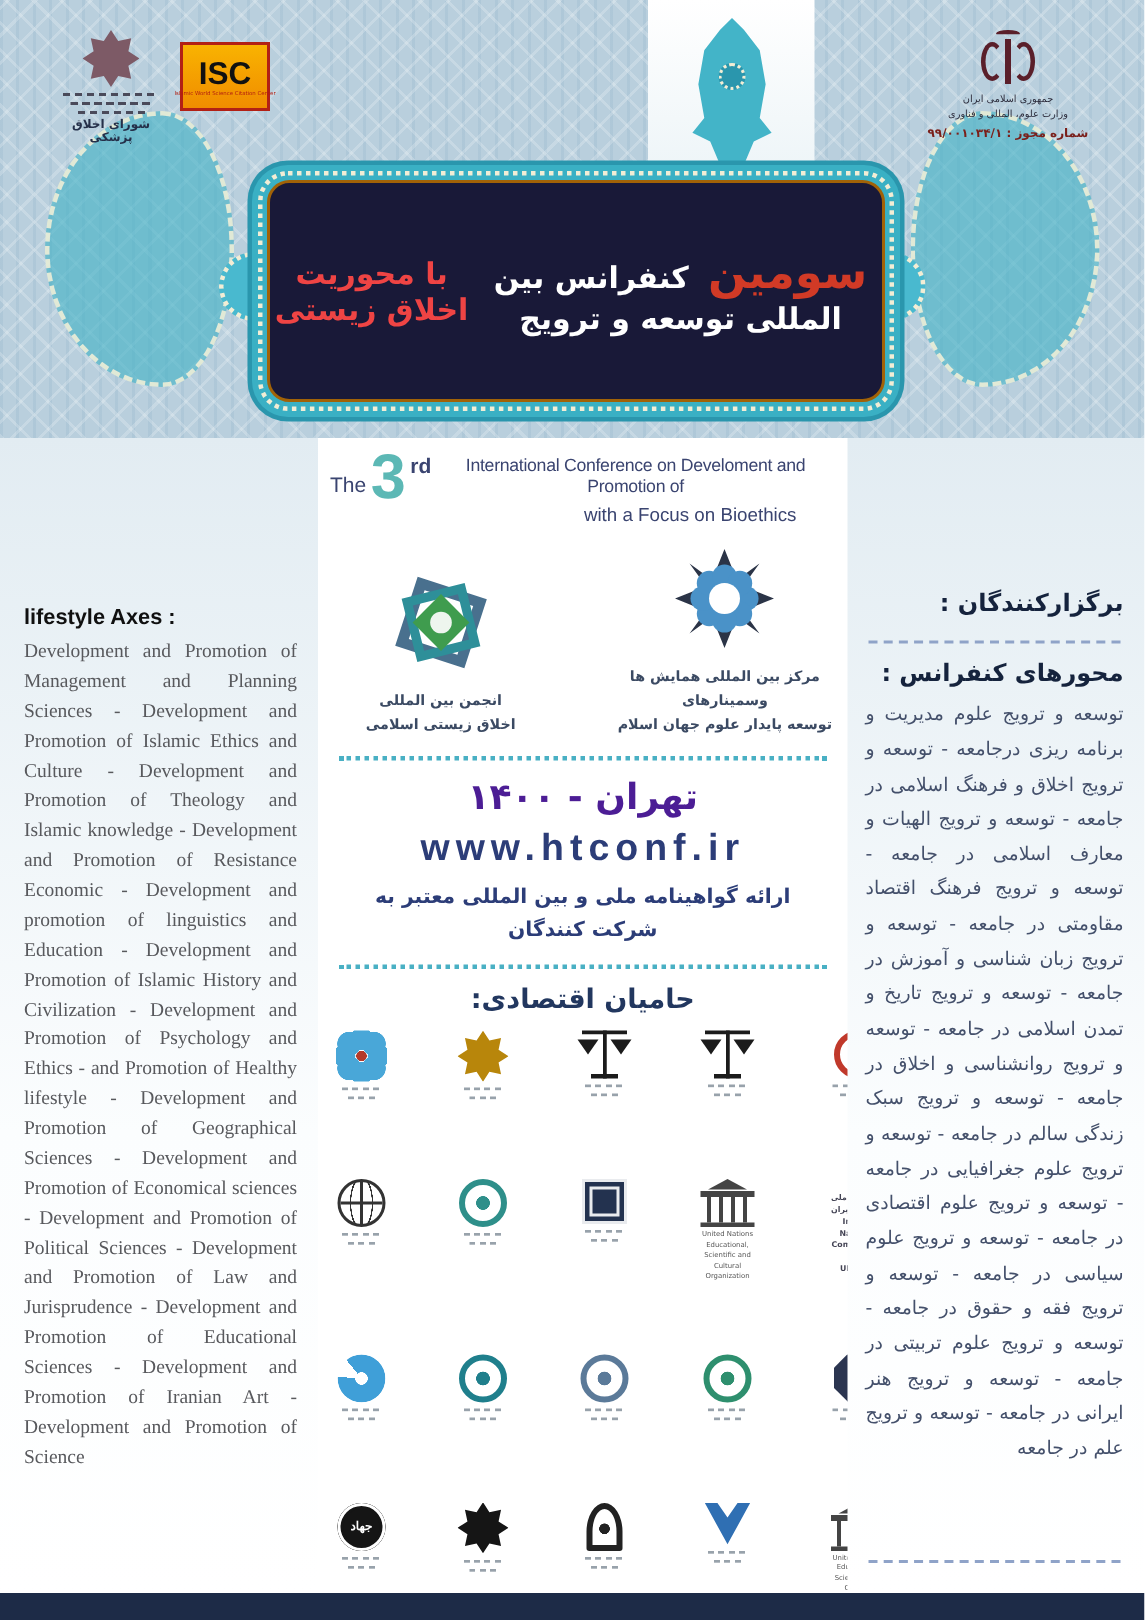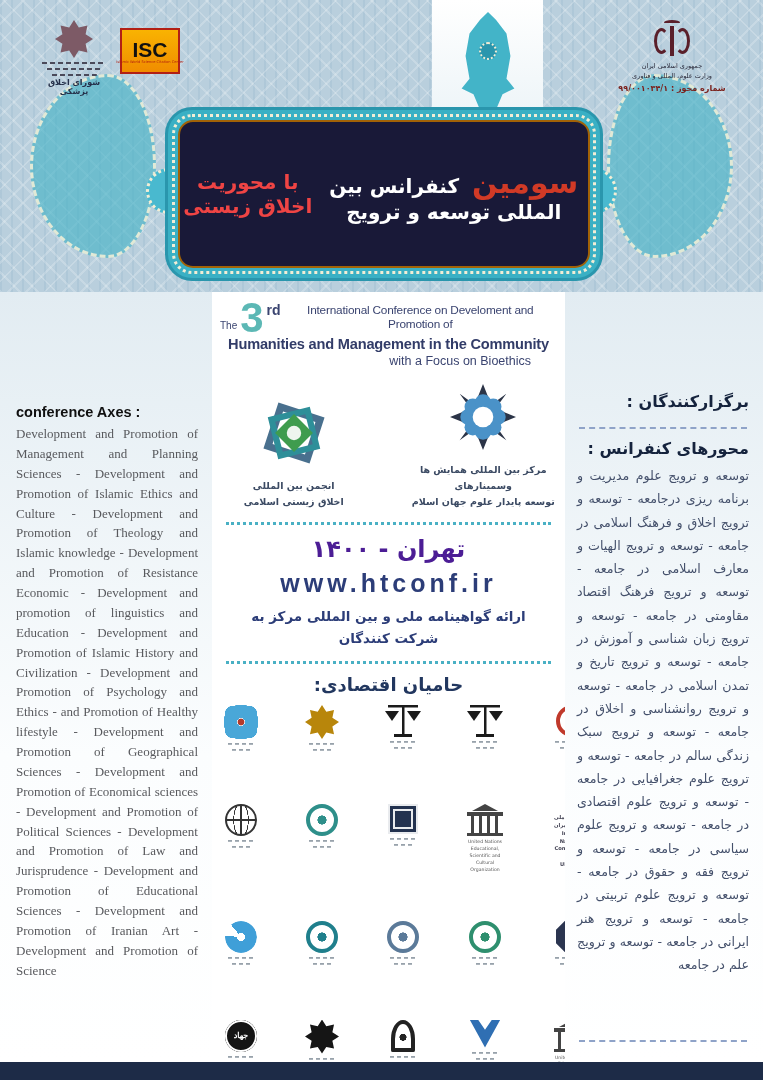--- a/index.html
+++ b/index.html
@@ -83,21 +83,21 @@
   .col-right h3 { font-size:16px; color:#15233d; margin-bottom:6px; }
   .col-right p { font-size:12.6px; color:#44506b; line-height:1.85; text-align:justify; }
   .dash-sep { border-top:2px dashed #8fa3c8; margin:10px 2px; }
 
   .col-center { position:absolute; left:212px; top:292px; width:353px; height:770px;
     background:#fff; padding:10px 8px 0; }
 
   
   .title-en { font-family:"Liberation Sans",sans-serif; color:#3a4470; text-align:center; }
   .title-row { display:flex; align-items:flex-end; justify-content:center; gap:3px; }
-  .title-the { font-size:10px; padding-bottom:3px; }
+  .title-the { font-size:14px; padding-bottom:3px; }
   .title-num { font-size:42px; font-weight:bold; color:#5cb8b5; line-height:.75; }
   .title-ord { font-size:14px; font-weight:bold; align-self:flex-start; }
   .title-l1 { font-size:11.8px; padding-bottom:3px; letter-spacing:-.2px; }
   .title-l2 { font-size:14.6px; font-weight:bold; color:#323c68; letter-spacing:-.2px; margin-top:2px; }
   .title-l3 { font-size:12.5px; text-align:right; padding-right:26px; margin-top:2px; }
 
   
   .org-logos { display:flex; justify-content:center; align-items:flex-end; gap:42px; margin-top:16px; }
   .org-item { text-align:center; width:150px; }
   .org-caption { font-size:9.5px; font-weight:bold; color:#3b4a63; direction:rtl; line-height:1.7; white-space:pre-line; margin-top:8px; }
@@ -228,33 +228,32 @@
         <div class="banner-l1">
           <span class="red">سومین</span>
           <span>کنفرانس بین المللی توسعه و ترویج</span>
         </div>
         <div class="banner-l3">با محوریت اخلاق زیستی</div>
       </div>
     </div>
   </div>
 
   <div class="col-left">
-    <h3>conference Axes :</h3>
+    <h3>lifestyle Axes :</h3>
     <p>Development and Promotion of Management and Planning Sciences - Development and Promotion of Islamic Ethics and Culture - Development and Promotion of Theology and Islamic knowledge - Development and Promotion of Resistance Economic - Development and promotion of linguistics and Education - Development and Promotion of Islamic History and Civilization - Development and Promotion of Psychology and Ethics - and Promotion of Healthy lifestyle - Development and Promotion of Geographical Sciences - Development and Promotion of Economical sciences - Development and Promotion of Political Sciences - Development and Promotion of Law and Jurisprudence - Development and Promotion of Educational Sciences - Development and Promotion of Iranian Art - Development and Promotion of Science</p>
   </div>
 
   <div class="col-center">
     <div class="title-en">
       <div class="title-row">
         <span class="title-the">The</span>
         <span class="title-num">3</span>
         <span class="title-ord">rd</span>
         <span class="title-l1">International Conference on Develoment and Promotion of</span>
       </div>
-      <div class="title-l2">Humanities and Management in the Community</div>
       <div class="title-l3">with a Focus on Bioethics</div>
     </div>
 
     <div class="org-logos">
       <div class="org-item">
         <svg width="66" height="66" viewBox="0 0 64 64">
           <rect x="12" y="12" width="40" height="40" fill="none" stroke="#49708e" stroke-width="7" transform="rotate(18 32 32)"></rect>
           <rect x="14" y="14" width="36" height="36" fill="none" stroke="#2e8f99" stroke-width="6" transform="rotate(-14 32 32)"></rect>
           <rect x="19" y="19" width="26" height="26" fill="#3f9c4e" transform="rotate(45 32 32)"></rect>
           <circle cx="32" cy="32" r="7" fill="#eef5ee"></circle>
@@ -279,21 +278,21 @@
         </svg>
         <div class="org-caption">مرکز بین المللی همایش ها وسمینارهای
 توسعه پایدار علوم جهان اسلام</div>
       </div>
     </div>
 
     <div class="dots-sep"></div>
 
     <div class="city-year">تهران - ۱۴۰۰</div>
     <a href="#" class="website">www.htconf.ir</a>
-    <div class="certificate">ارائه گواهینامه ملی و بین المللی مرکز به شرکت کنندگان</div>
+    <div class="certificate">ارائه گواهینامه ملی و بین المللی معتبر به شرکت کنندگان</div>
 
     <div class="dots-sep"></div>
 
     <div class="sponsors-title">حامیان اقتصادی:</div>
     <div class="sponsors" id="sponsors-grid">
         <div class="sponsor-cell">
           <div class="s-icon shape-flower" style="--c: #49a7d8;"></div>
           <div class="squiggle"></div>
         </div>
         <div class="sponsor-cell">

